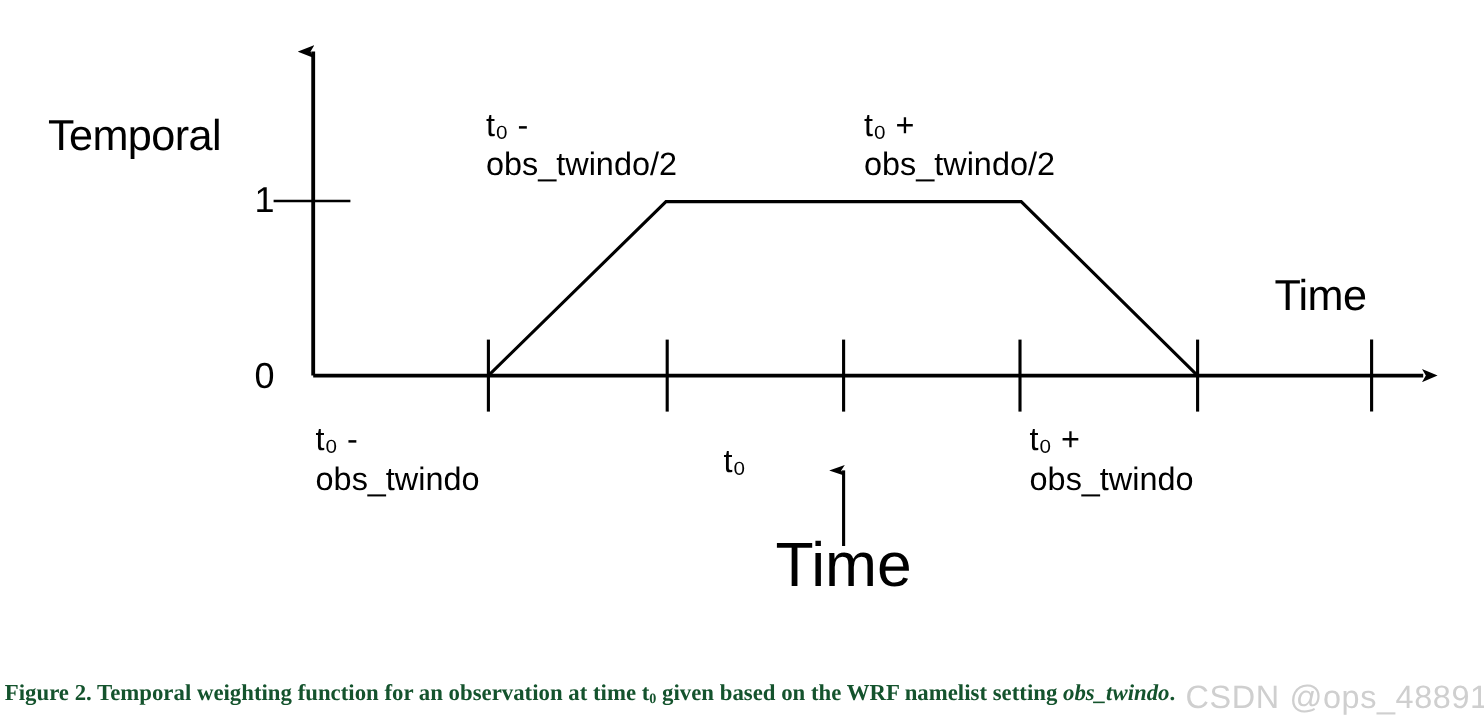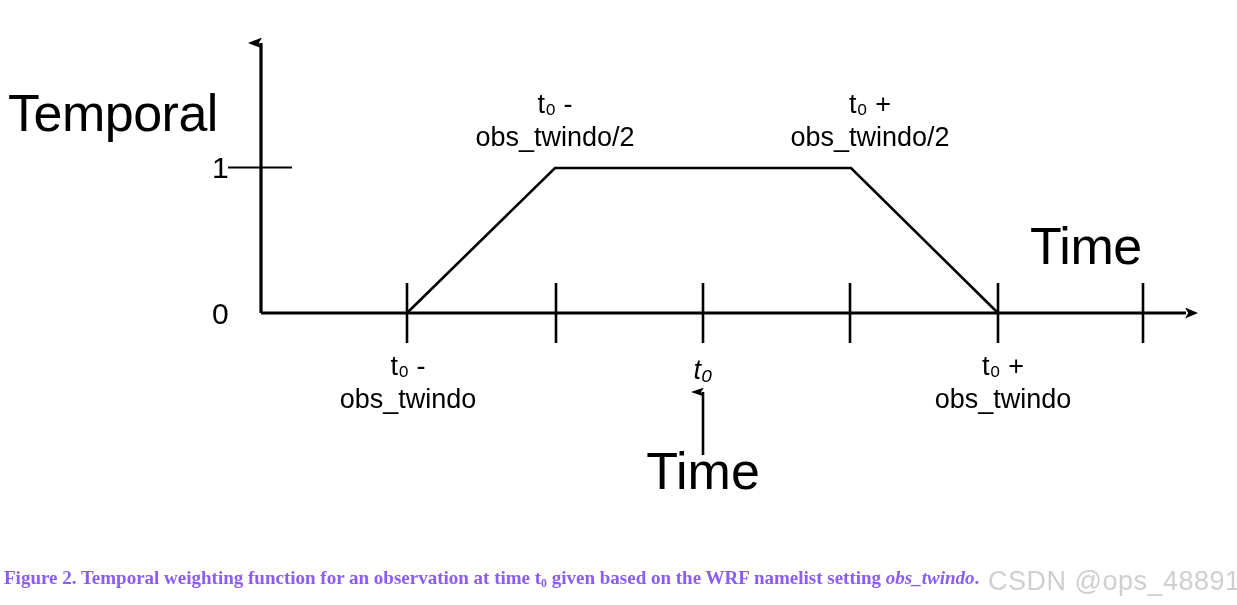--- a/index.html
+++ b/index.html
@@ -24,33 +24,33 @@
   
   #diagram-svg {
     position: absolute;
     left: 0; top: 0;
     width: 1237px;
     height: 605px;
   }
 
   
   .axis-title {
-    font-size: 52px;
+    font-size: 36px;
     line-height: 56px;
     letter-spacing: -0.5px;
     white-space: nowrap;
+    margin-left: 32px;
   }
   .tick-value {
     font-size: 30px;
     line-height: 30px;
   }
   .node-label {
     font-size: 27px;
     line-height: 33px;
-    text-align: center;
     white-space: nowrap;
   }
   .big-label {
     font-size: 52px;
     line-height: 56px;
     text-align: center;
     white-space: nowrap;
   }
   sub {
     font-size: 0.62em;
@@ -63,21 +63,21 @@
   #caption {
     position: absolute;
     left: 4px;
     top: 566px;
     width: 1233px;
     font-family: "Liberation Serif", serif;
     font-weight: bold;
     font-size: 19px;
     line-height: 24px;
     white-space: nowrap;
-    color: #8b5cf6;
+    color: #14532d;
     z-index: 3;
   }
   #caption .mono-term {
     font-style: italic;
   }
 
   
   #watermark {
     position: absolute;
     left: 988px;
@@ -144,21 +144,21 @@
   <div class="abs node-label" style="left:720px; top:88px; width:300px;">
     <div><span>t₀ +</span></div>
     <div>obs_twindo/2</div>
   </div>
 
   <div class="abs node-label" style="left:263px; top:350px; width:290px;">
     <div><span>t₀ -</span></div>
     <div>obs_twindo</div>
   </div>
 
-  <div class="abs node-label" style="left:603px; top:354px; width:200px;font-style:italic;">
+  <div class="abs node-label" style="left:603px; top:368px; width:200px;">
     <div><span>t₀</span></div>
   </div>
 
   <div class="abs node-label" style="left:858px; top:350px; width:290px;">
     <div><span>t₀ +</span></div>
     <div>obs_twindo</div>
   </div>
 
   <div class="abs big-label" style="left:453px; top:443px; width:500px;">
     <div>Time</div>

